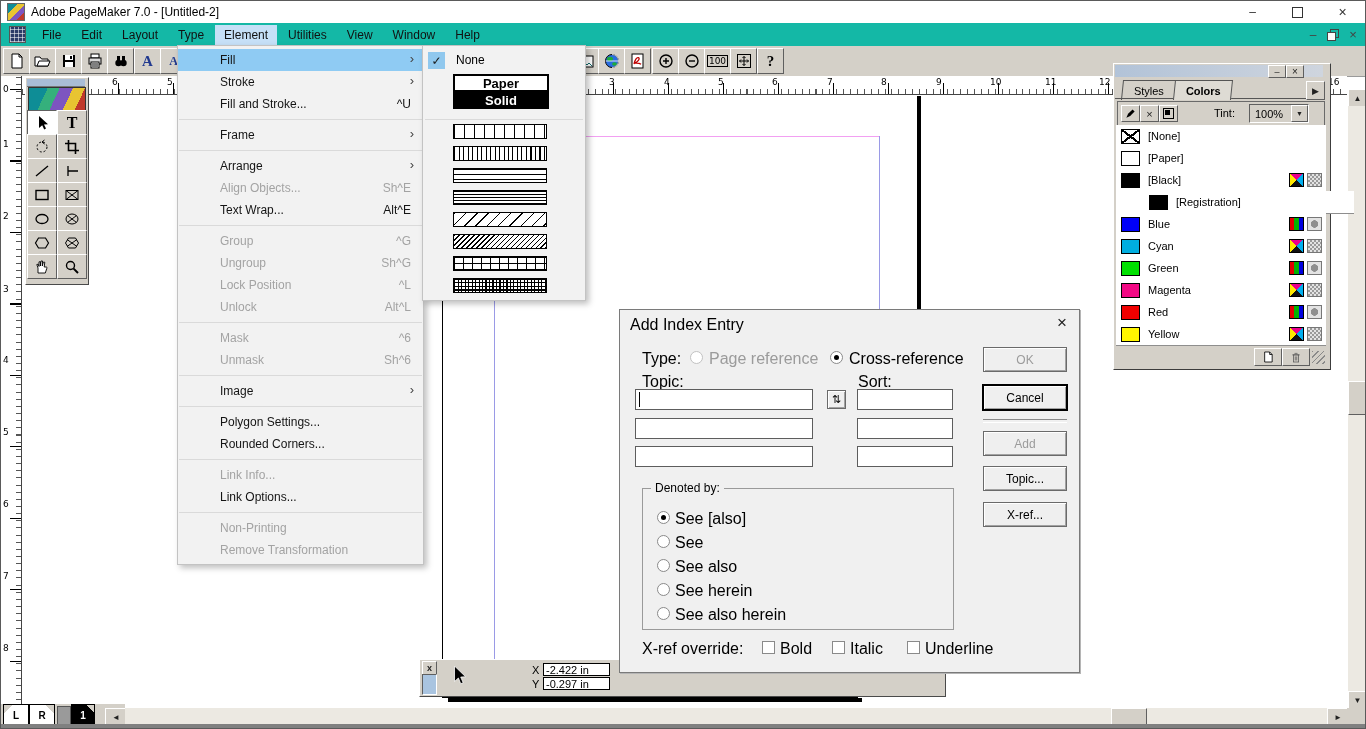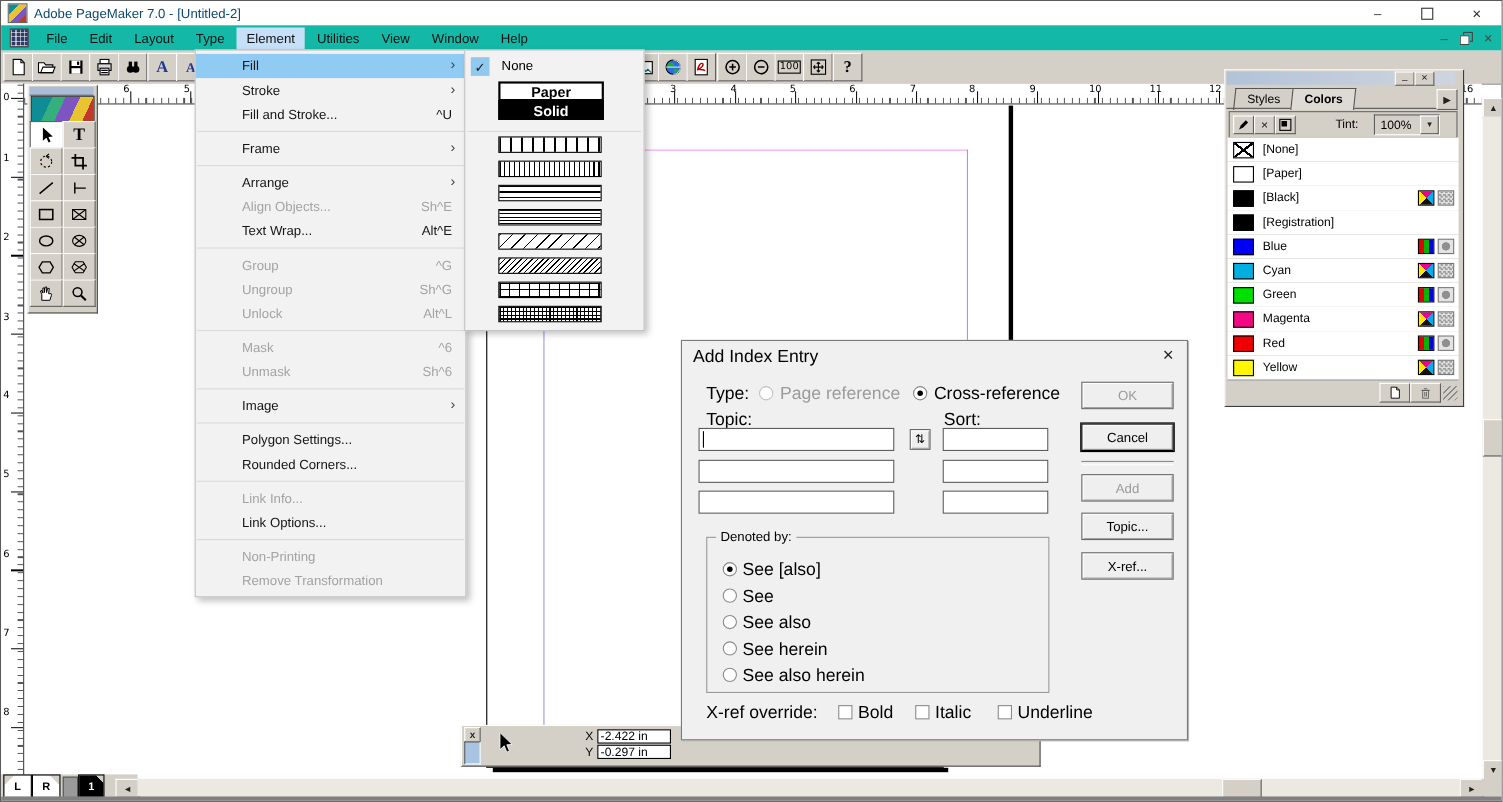--- a/index.html
+++ b/index.html
@@ -4,21 +4,21 @@
 <style>
   html,body{margin:0;padding:0;background:#999;}
   #screen{position:relative;width:1366px;height:729px;background:#fff;overflow:hidden;
     font-family:"Liberation Sans",sans-serif;border:1px solid #5a5a5a;box-sizing:border-box;}
   .abs{position:absolute;}
   
   .r3{background:#d4d0c8;border:1px solid;border-color:#fff #5f5f5f #5f5f5f #fff;}
   .s3{background:#d4d0c8;border:1px solid;border-color:#5f5f5f #fff #fff #5f5f5f;}
   
   #titlebar{left:0;top:0;width:100%;height:22px;background:#fff;display:flex;align-items:center;}
-  #titlebar .ttl{font-size:12px;color:#0c4a6e;margin-left:6px;}
+  #titlebar .ttl{font-size:12px;color:#000000;margin-left:6px;}
   .capbtn{width:45px;height:22px;display:flex;align-items:center;justify-content:center;color:#333;font-size:12px;}
   
   #menubar{left:0;top:22px;width:100%;height:23px;background:#14b8a6;display:flex;align-items:center;font-size:12px;color:#111;}
   .mbi{padding:3px 9px;margin:0 1px;}
   .mbi.active{background:#c6e0f7;}
   
   #toolbar{left:0;top:45px;width:100%;height:30px;background:#d4d0c8;border-bottom:1px solid #9a9a9a;}
   .tbtn{position:absolute;top:2px;width:25px;height:24px;display:flex;align-items:center;justify-content:center;}
   
   .rnum{position:absolute;top:1px;font-size:9px;color:#000;font-family:"DejaVu Sans",sans-serif;}
@@ -384,21 +384,21 @@
       <span>[Paper]</span>
     </div>
     <div class="crow" style="top:105px;">
       <span class="sw" style="background-color:#000000"></span>
       <span>[Black]</span>
       <span class="cicons">
           <span class="mic cmyk"></span>
           <span class="tic process"></span>
         </span>
     </div>
-    <div class="crow" style="top:127px;">
+    <div class="crow" style="top:127px;padding-left:28px;">
       <span class="sw" style="background-color:#000000"></span>
       <span>[Registration]</span>
     </div>
     <div class="crow" style="top:149px;">
       <span class="sw" style="background-color:#0000f8"></span>
       <span>Blue</span>
       <span class="cicons">
           <span class="mic rgb"></span>
           <span class="tic spot"></span>
         </span>
@@ -561,20 +561,24 @@
     <div class="msep"></div>
     <div class="mi dis">
         <span>Group</span>
         <span class="sc">^G</span>
       </div>
     <div class="mi dis">
         <span>Ungroup</span>
         <span class="sc">Sh^G</span>
       </div>
     <div class="mi dis">
+        <span>Lock Position</span>
+        <span class="sc">^L</span>
+      </div>
+    <div class="mi dis">
         <span>Unlock</span>
         <span class="sc">Alt^L</span>
       </div>
     <div class="msep"></div>
     <div class="mi dis">
         <span>Mask</span>
         <span class="sc">^6</span>
       </div>
     <div class="mi dis">
         <span>Unmask</span>

